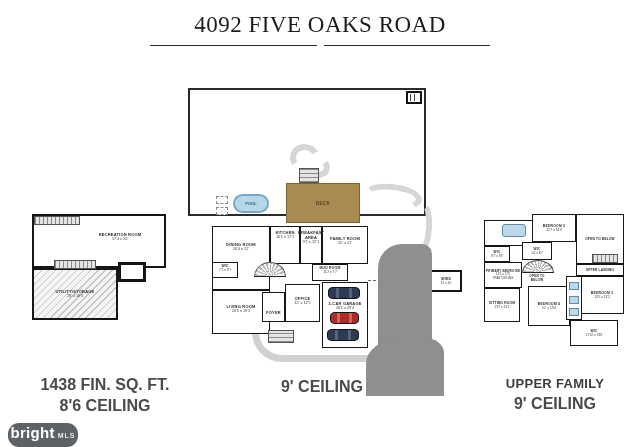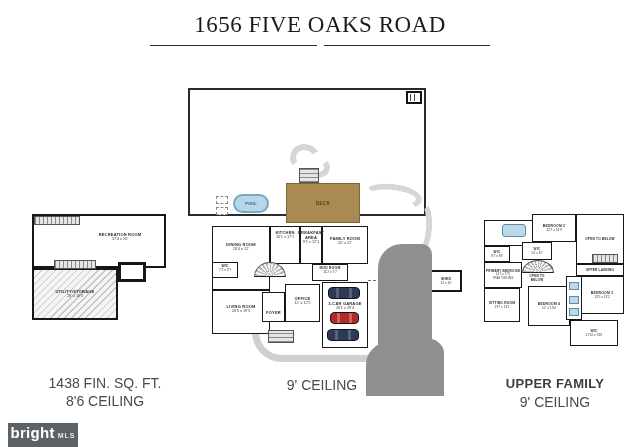--- a/index.html
+++ b/index.html
@@ -39,33 +39,33 @@
   .walk{position:absolute;border-left:7px solid #d0d0d0;border-bottom:7px solid #d0d0d0;
         border-bottom-left-radius:34px;border-bottom-right-radius:8px;box-sizing:border-box;z-index:0;}
   .car{position:absolute;border:1px solid #10141c;border-radius:5px/4px;box-sizing:border-box;z-index:5;}
   .car.dark{background:linear-gradient(90deg,#2e3a52 0 22%,#55647e 22% 34%,#2e3a52 34% 68%,#55647e 68% 78%,#2e3a52 78%);}
   .car.red{background:linear-gradient(90deg,#b02a28 0 22%,#d2625f 22% 34%,#b02a28 34% 68%,#d2625f 68% 78%,#b02a28 78%);}
   .connector{position:absolute;border-top:1px dashed #666;z-index:0;}
   .fixture{position:absolute;background:#bcd9ea;border:1px solid #5f8aa6;box-sizing:border-box;z-index:6;}
   
   .caption{position:absolute;width:160px;text-align:center;color:#444;}
   .caption .lvl{font-size:13px;font-weight:bold;color:#3d3d3d;letter-spacing:.3px;margin-bottom:2px;}
-  .caption .ln{font-size:14px;line-height:1.32;color:#4a4a4a;}
+  .caption .ln{font-size:16px;line-height:1.32;color:#4a4a4a;font-weight:bold;}
   
   .logo{position:absolute;left:8px;top:423px;width:70px;height:24px;background:#5d6266;
-        display:flex;align-items:baseline;justify-content:center;gap:3px;padding-top:1px;box-sizing:border-box;}
+        display:flex;align-items:baseline;justify-content:center;gap:3px;padding-top:1px;box-sizing:border-box;border-radius:11px;}
   .logo .brand{color:#fff;font-size:15px;font-weight:bold;letter-spacing:.3px;}
   .logo .suffix{color:#e8e8e8;font-size:7px;letter-spacing:1px;font-weight:bold;}
 </style>
 </head>
 <body>
 
 <div class="canvas">
 
-  <div class="title">1656 FIVE OAKS ROAD</div>
+  <div class="title">4092 FIVE OAKS ROAD</div>
   <div class="subrow">
     <span class="rule"></span>
     <span class="rule"></span>
   </div>
 
   <div class="plan" style="left:28px;top:206px;width:148px;height:118px;">
     <div class="room thick" style="left:4px;top:8px;width:134px;height:54px;"></div>
     <div class="hatch-v" style="left:6px;top:10px;width:46px;height:9px;"></div>
     <div class="rlabel" style="left:52px;top:26px;width:80px;">
       <span class="nm">RECREATION ROOM</span>

